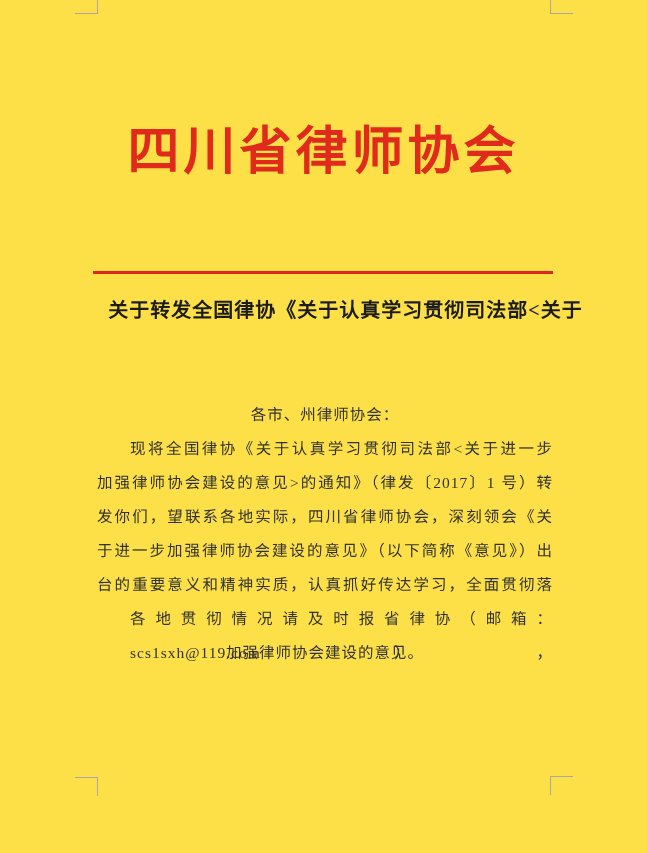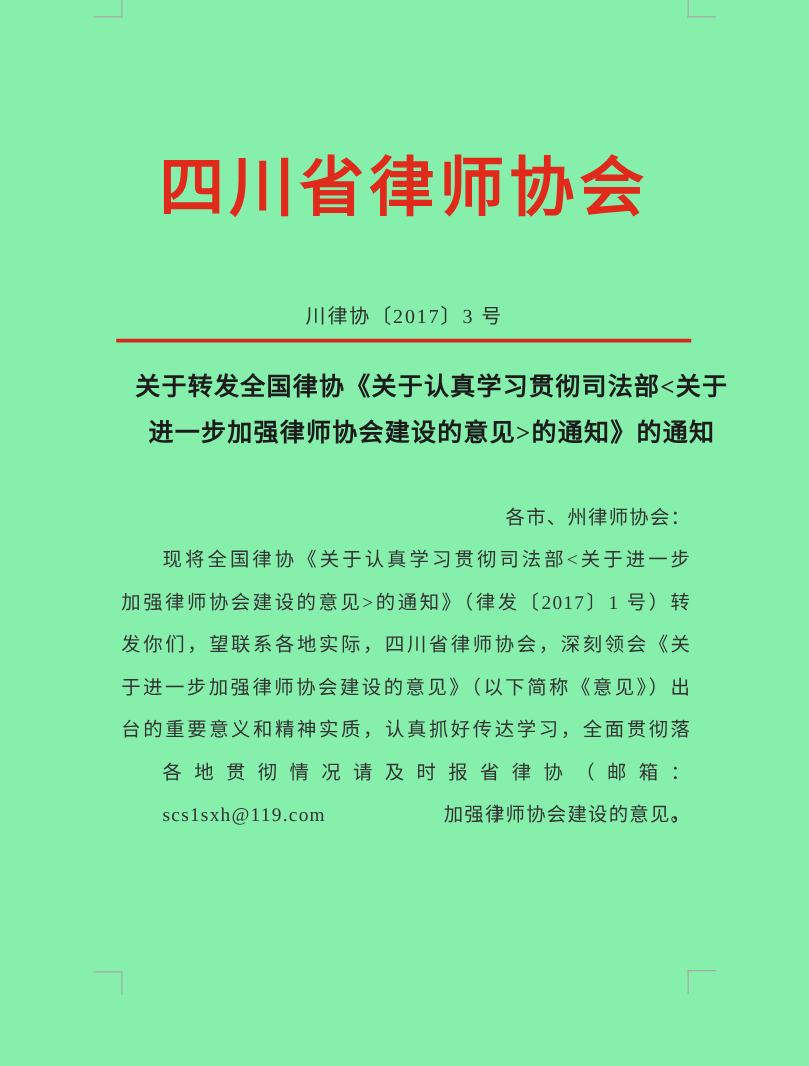--- a/index.html
+++ b/index.html
@@ -4,21 +4,21 @@
 <style>
   html, body {
     margin: 0;
     padding: 0;
     background: #ffffff;
   }
   .page {
     position: relative;
     width: 647px;
     height: 853px;
-    background: #86efac;
+    background: #fde047;
     overflow: hidden;
     font-family: "Liberation Serif", "DejaVu Serif", serif;
     color: #303030;
   }
 
   
   .crop { position: absolute; }
   .crop.tl { left: 75px;  top: 0;     width: 22px; height: 13px;
              border-right: 1px solid #a8a8a8; border-bottom: 1px solid #a8a8a8; }
   .crop.tr { left: 550px; top: 0;     width: 22px; height: 13px;
@@ -86,21 +86,21 @@
     left: 97px;
     top: 398px;
     width: 456px;
     font-size: 15.5px;
     letter-spacing: 1px;
     color: #333333;
   }
   .body-line {
     height: 34px;
     line-height: 34px;
-    text-align: right;
+    text-align: center;
   }
   .body-line.just {
     text-align: justify;
     text-align-last: justify;
   }
   .body-line.indent {
     padding-left: 33px;
   }
 </style>
 </head>
@@ -108,27 +108,25 @@
 
 <div class="page">
 
   <div class="crop tl"></div>
   <div class="crop tr"></div>
   <div class="crop bl"></div>
   <div class="crop br"></div>
 
   <div class="org-title">四川省律师协会</div>
 
-  <div class="doc-number">川律协〔2017〕3 号</div>
 
   <div class="red-line"></div>
 
   <div class="doc-title">
     <div>关于转发全国律协《关于认真学习贯彻司法部&lt;关于</div>
-    <div>进一步加强律师协会建设的意见&gt;的通知》的通知</div>
   </div>
 
   <div class="body-block">
     <div class="body-line">各市、州律师协会：</div>
     <div class="body-line just indent">现将全国律协《关于认真学习贯彻司法部&lt;关于进一步</div>
     <div class="body-line just">加强律师协会建设的意见&gt;的通知》（律发〔2017〕1 号）转</div>
     <div class="body-line just">发你们，望联系各地实际，四川省律师协会，深刻领会《关</div>
     <div class="body-line just">于进一步加强律师协会建设的意见》（以下简称《意见》）出</div>
     <div class="body-line just">台的重要意义和精神实质，认真抓好传达学习，全面贯彻落</div>
     <div class="body-line just indent">各地贯彻情况请及时报省律协（邮箱：scs1sxh@119.com），</div>

